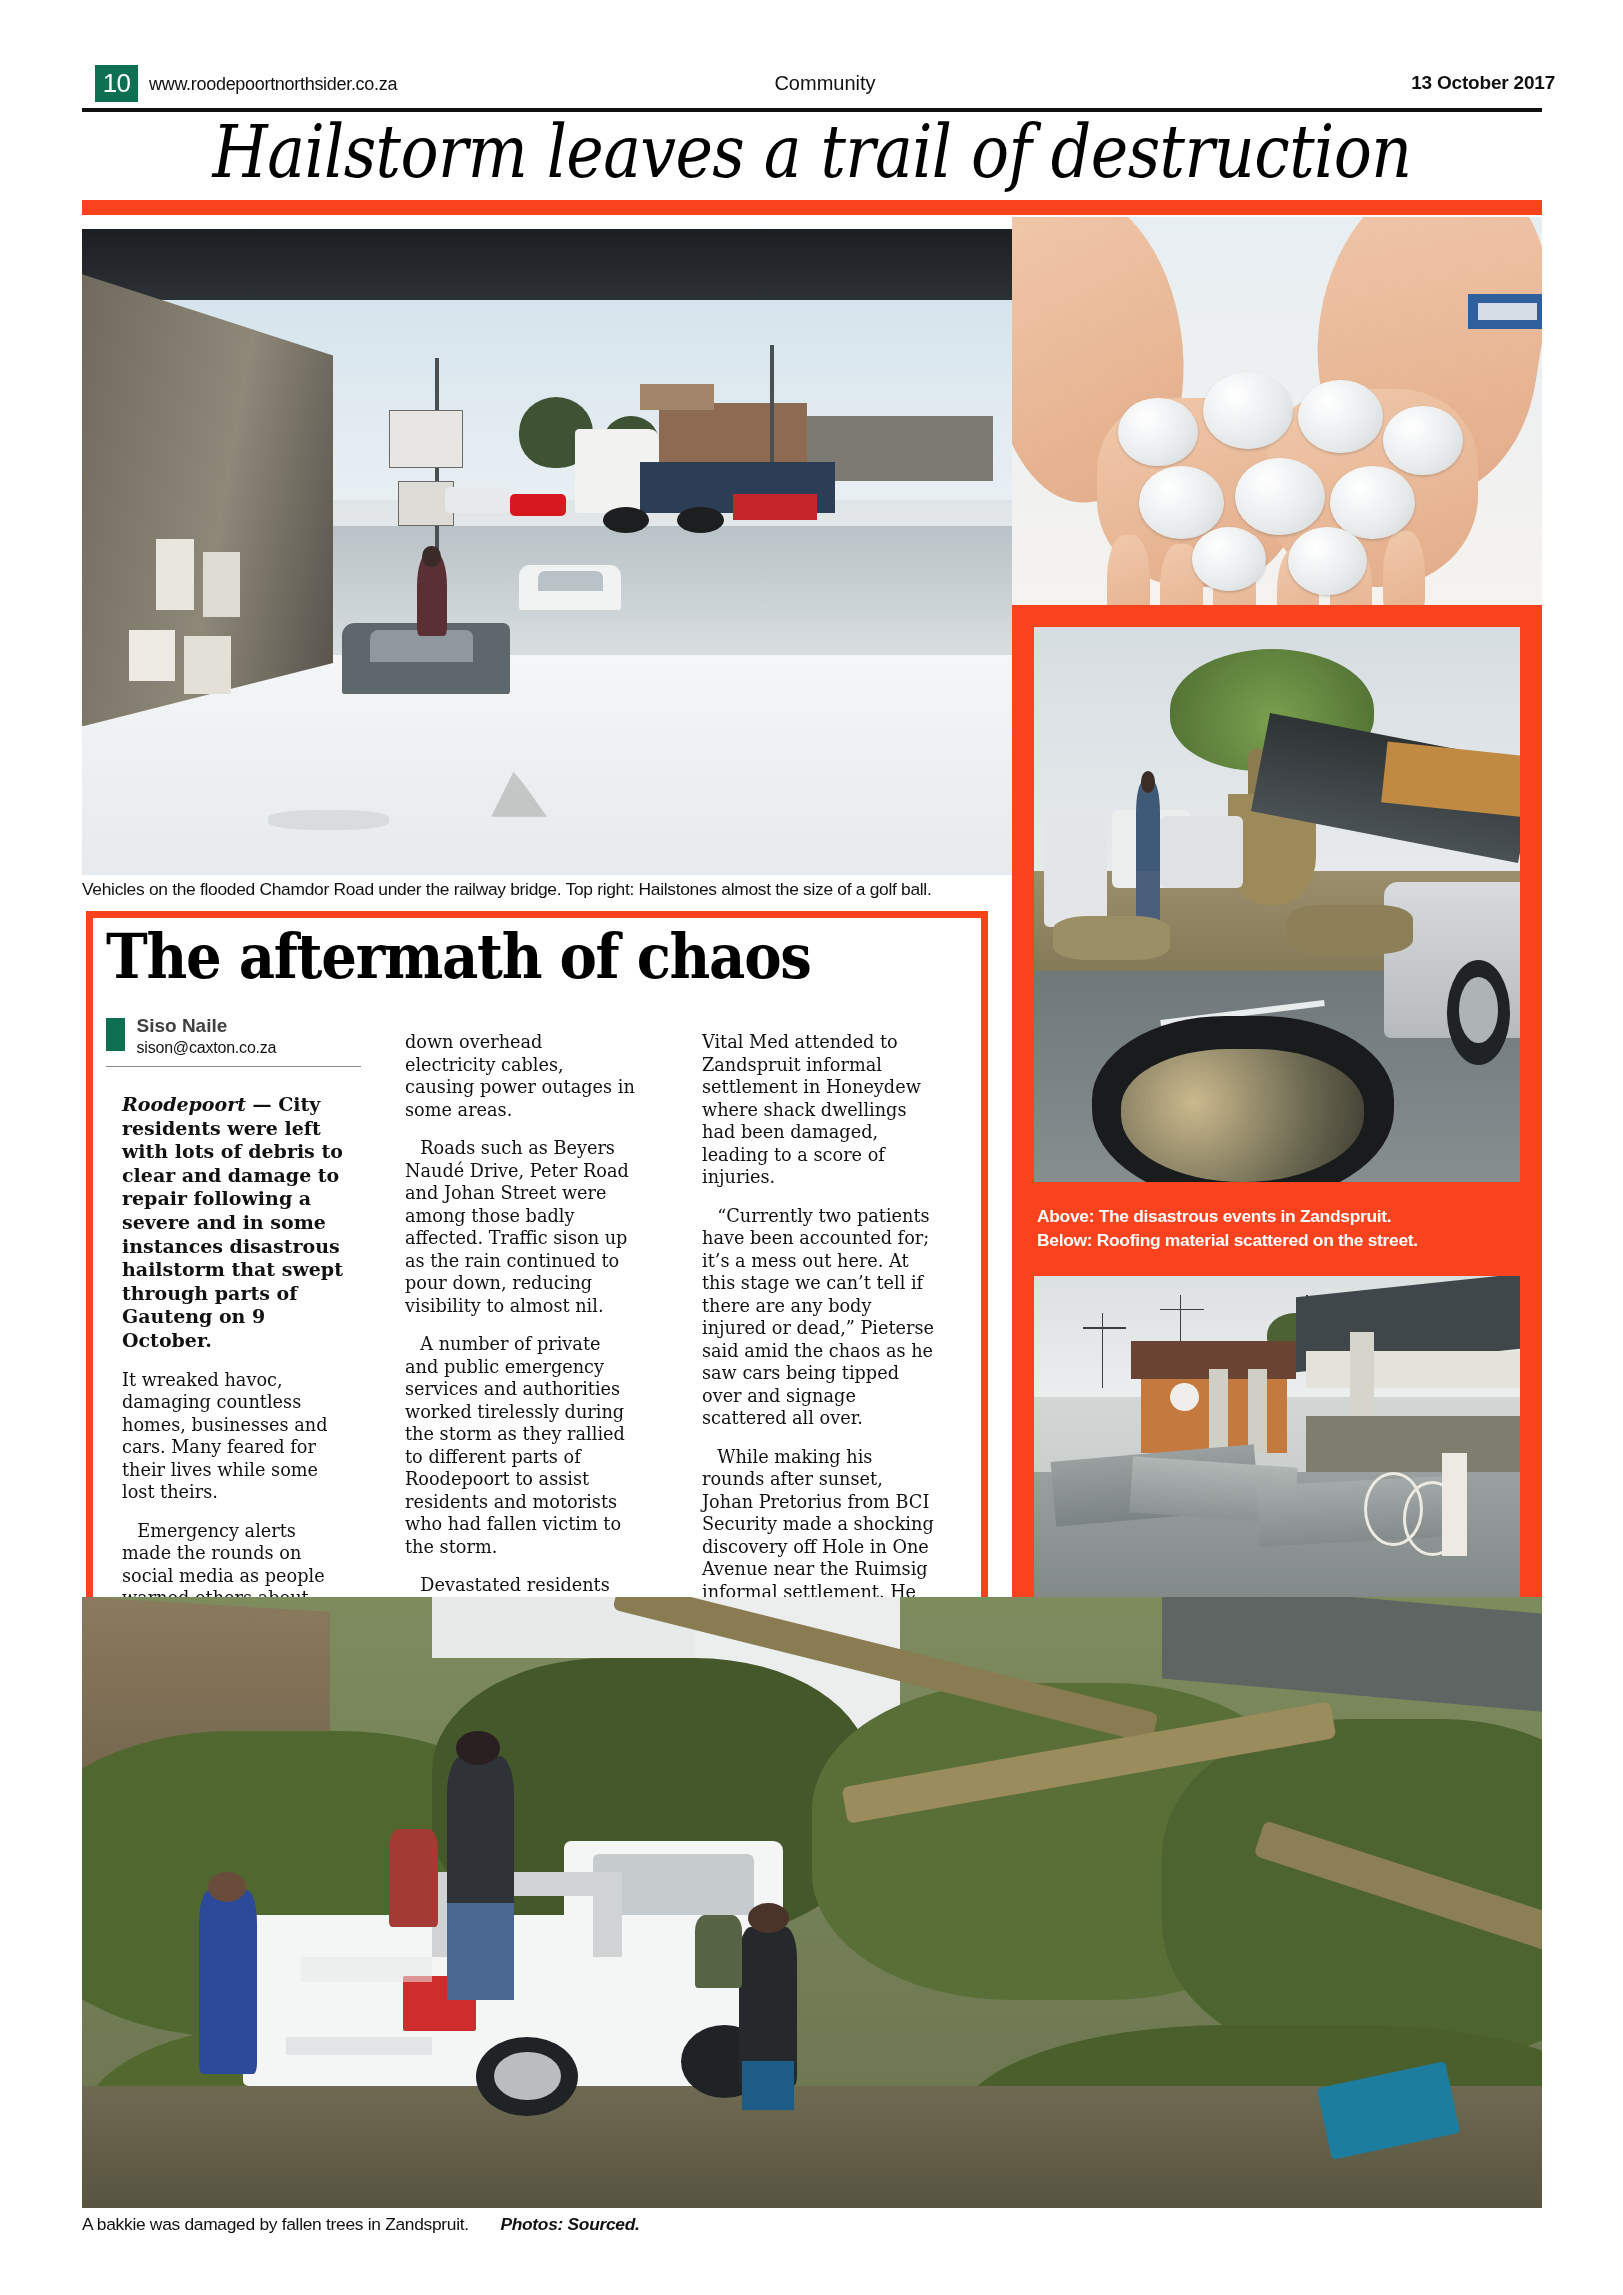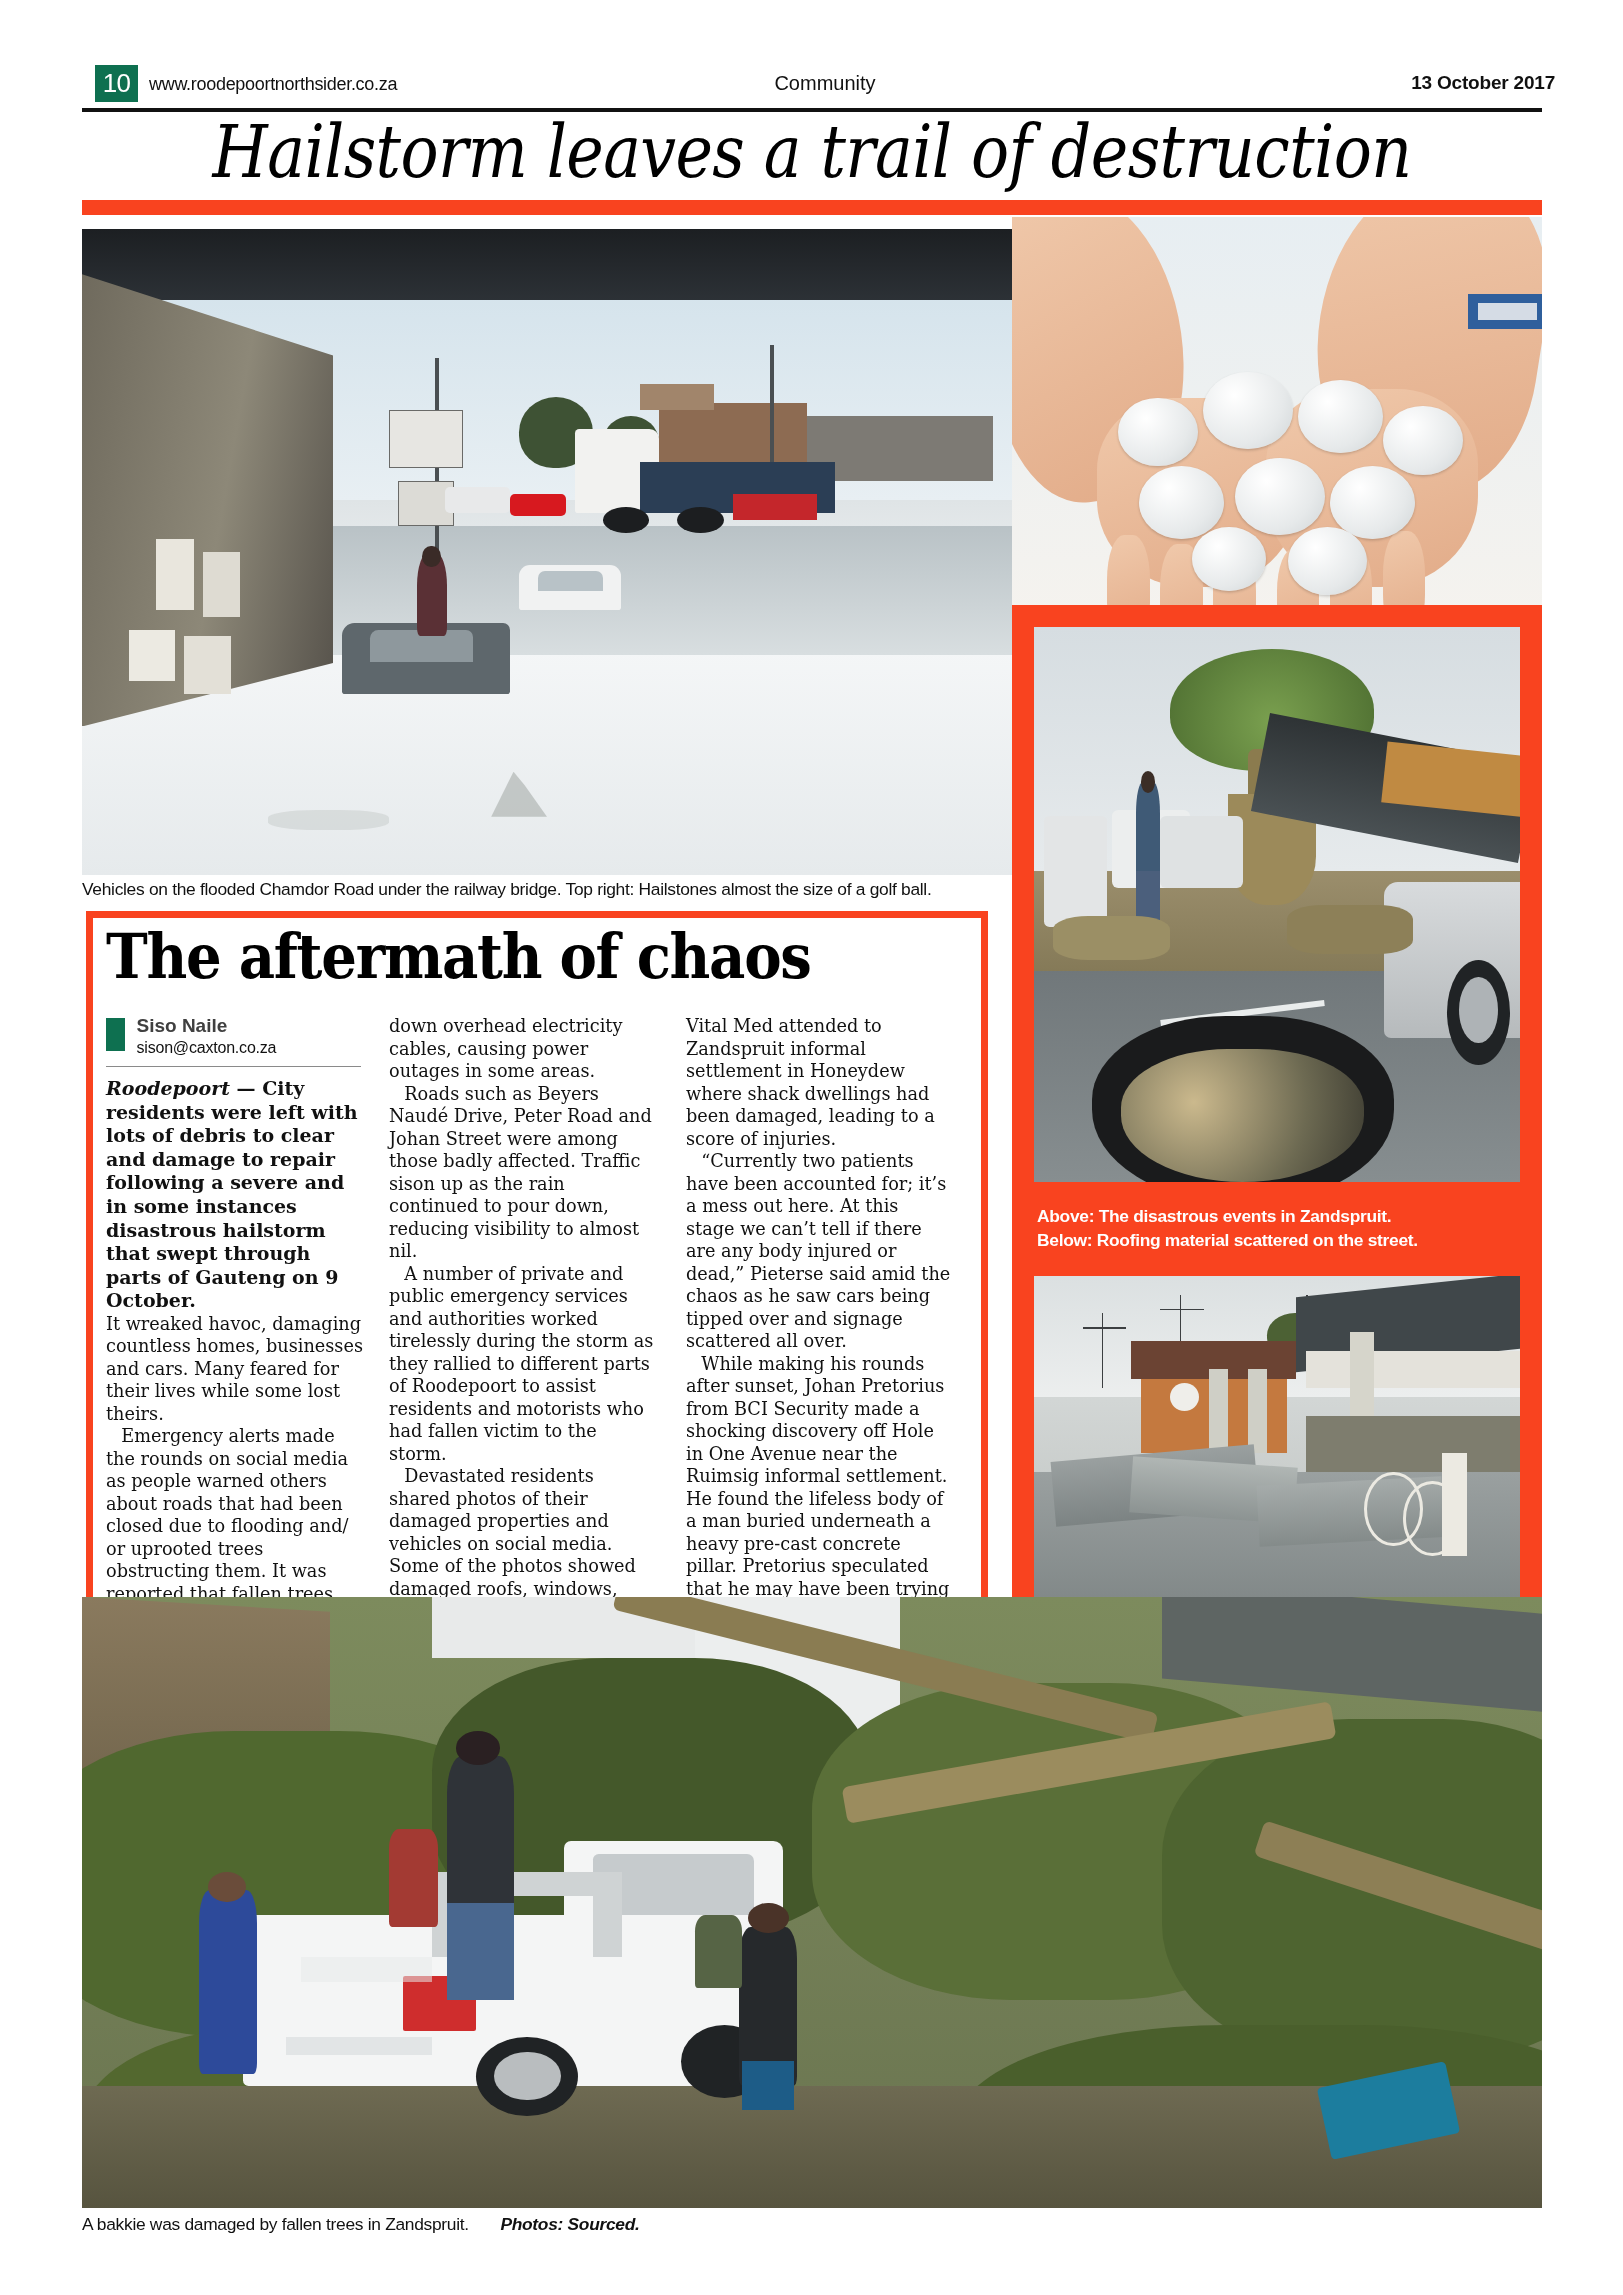--- a/index.html
+++ b/index.html
@@ -141,21 +141,21 @@
 
   
   .col {
     position:absolute;
     font-family:"DejaVu Serif", serif;
     font-size:17.7px;
     line-height:22.5px;
     color:#111;
     text-align:left;
   }
-  .col p { margin:0; text-indent:15.3px; }
+  .col p { margin:16px; text-indent:15.3px; }
   .col p.noind { text-indent:0; }
   .col .lead { font-weight:bold; font-size:19px; line-height:23.6px; }
   .col .lead em { font-style:italic; }
 
   #col1 { left:106px; top:1077px; width:258px; }
   #col2 { left:389px; top:1015px; width:265px; }
   #col3 { left:686px; top:1015px; width:265px; }
 
   .taper-1 { text-align:center; }
   .taper-2 { text-align:right; }

